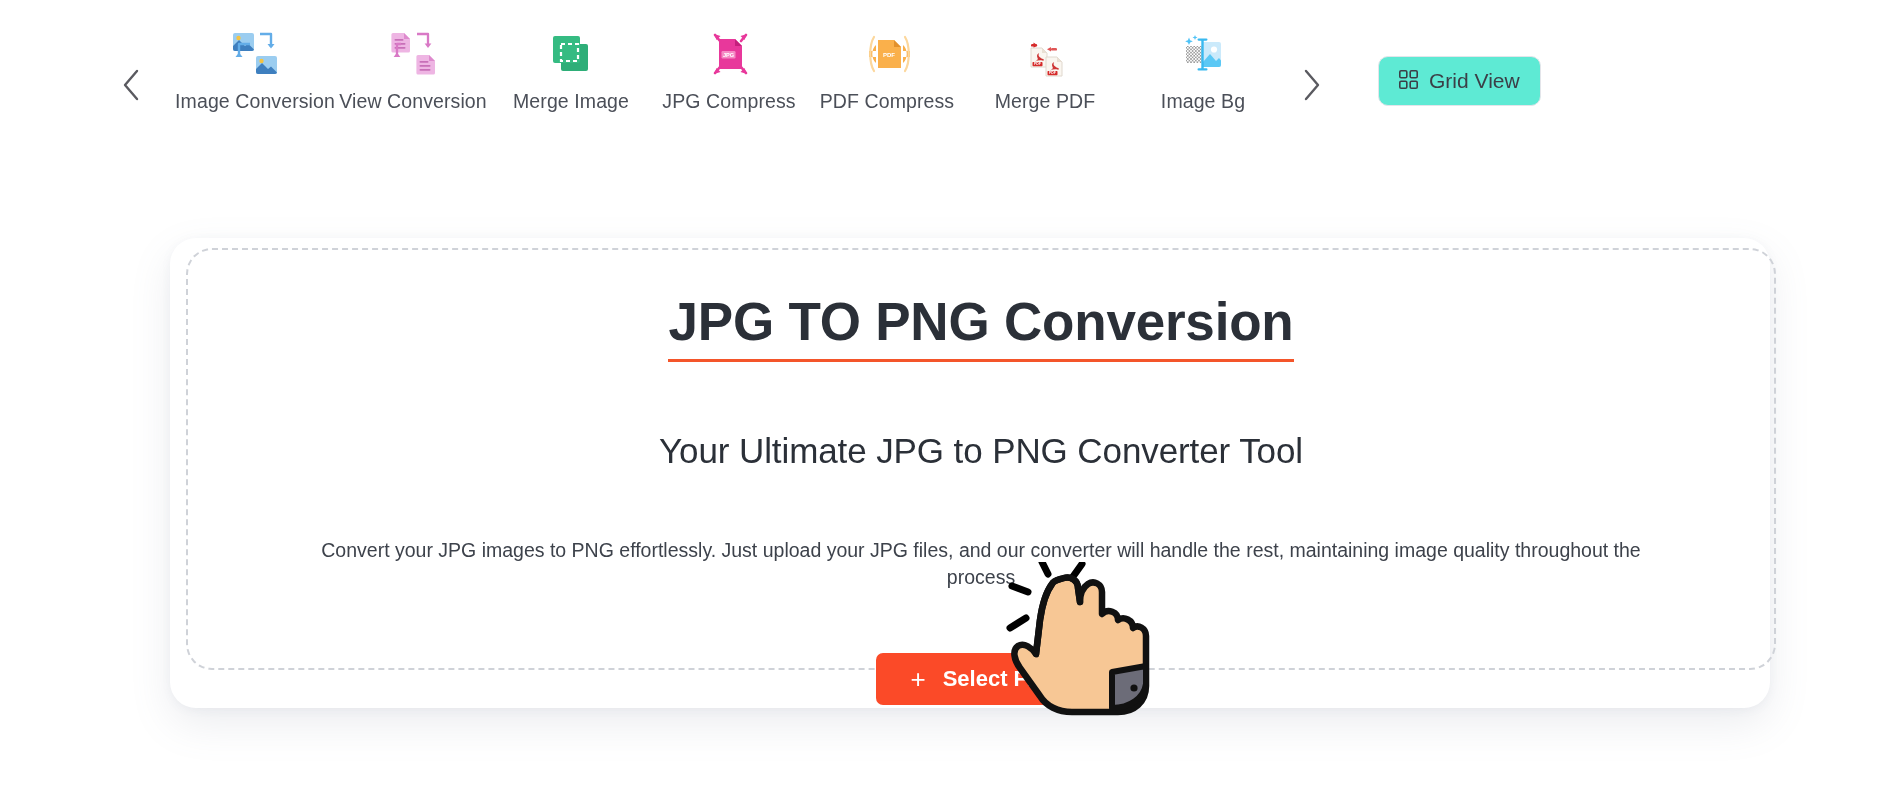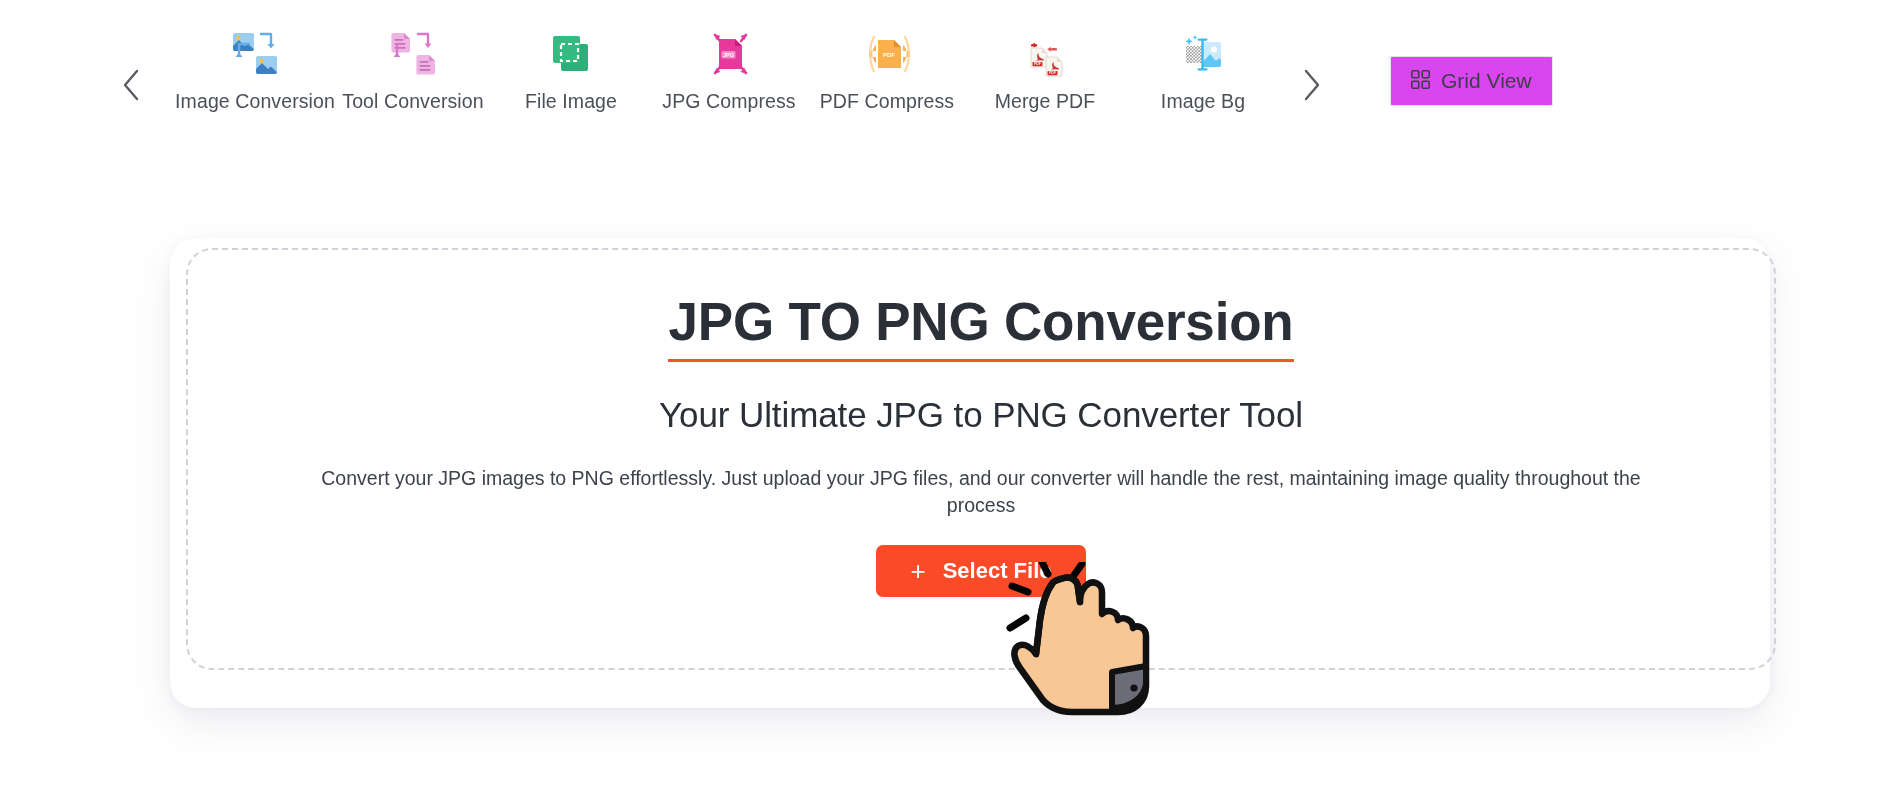--- a/index.html
+++ b/index.html
@@ -38,24 +38,24 @@
     width: 50px; height: 48px;
     display: flex; align-items: center; justify-content: center;
     margin-bottom: 12px;
   }
   .tool-ico svg { display: block; }
   .tool-lbl {
     font-size: 19.5px; color: #4b4f58; letter-spacing: .1px; white-space: nowrap;
   }
 
   .gridview {
-    margin-left: 56px; margin-top: 26px;
+    margin-left: 44px; margin-top: 26px;
     height: 50px; padding: 0 20px;
-    border: 1px solid #e3e5ea; border-radius: 2px;
-    background: #d946ef;
+    border: 1px solid #e3e5ea; border-radius: 10px;
+    background: #5eead4;
     display: flex; align-items: center; gap: 11px;
     cursor: pointer; flex: none;
   }
   .gridview .gv-lbl { font-size: 21px; color: #3b3f47; }
 
   
   .card {
     position: absolute;
     left: 170px; top: 238px;
     width: 1600px; height: 470px;
@@ -70,20 +70,21 @@
     border: 2px dashed #cfd2d8;
     border-radius: 26px;
     background: transparent;
   }
 
   .content {
     position: absolute;
     left: 186px; top: 248px; width: 1590px; height: 422px;
     display: flex; flex-direction: column; align-items: center;
     padding-top: 46px;
+    gap: 36px;
   }
   .h1wrap { display: inline-block; position: relative; }
   .h1 {
     font-size: 53px; font-weight: bold; color: #2b3038;
     letter-spacing: -0.2px; line-height: 1.05;
     font-family: "Liberation Sans", sans-serif;
     font-stretch: condensed;
   }
   .h1-underline {
     height: 3px; background: #f4552a; margin-top: 9px; width: 100%;
@@ -160,32 +161,32 @@
             <path d="M35.6 12.5 L39 17 L42.4 12.5" fill="#D979C6"></path>
             <path d="M12 26 L8 26 L8 38" fill="none" stroke="#D979C6" stroke-width="2.3" stroke-linejoin="round" transform="translate(0,-13)"></path>
             <path d="M4.6 26 L8 21.5 L11.4 26" fill="#D979C6"></path>
             <path d="M29 24 L40 24 L46 30 L46 42 A1.6 1.6 0 0 1 44.4 43.6 L29 43.6 A1.6 1.6 0 0 1 27.4 42 L27.4 25.6 A1.6 1.6 0 0 1 29 24 Z" fill="#EEB5E3"></path>
             <path d="M40 24 L46 30 L40 30 Z" fill="#DE8ACD"></path>
             <rect x="30.5" y="30" width="9" height="1.7" rx="0.8" fill="#C86FB8"></rect>
             <rect x="30.5" y="34" width="11" height="1.7" rx="0.8" fill="#C86FB8"></rect>
             <rect x="30.5" y="38" width="11" height="1.7" rx="0.8" fill="#C86FB8"></rect>
           </svg>
         </span>
-        <span class="tool-lbl">Tool Conversion</span>
+        <span class="tool-lbl">View Conversion</span>
       </div>
 
       <div class="tool">
         <span class="tool-ico">
           <svg width="44" height="44" viewBox="0 0 44 44">
             <rect x="12" y="12" width="27" height="27" rx="2" fill="#2EAE78"></rect>
             <rect x="4" y="4" width="27" height="27" rx="2" fill="#35BB82"></rect>
             <rect x="12" y="12" width="17" height="17" fill="none" stroke="#ffffff" stroke-width="2.2" stroke-dasharray="4 3"></rect>
           </svg>
         </span>
-        <span class="tool-lbl">File Image</span>
+        <span class="tool-lbl">Merge Image</span>
       </div>
 
       <div class="tool">
         <span class="tool-ico">
           <svg width="48" height="46" viewBox="0 0 48 46">
             <path d="M14 8 L30 8 L37 15 L37 38 L14 38 Z" fill="#E8389B"></path>
             <path d="M30 8 L37 15 L30 15 Z" fill="#C51F7D"></path>
             <rect x="16.5" y="20" width="14" height="7.5" rx="1.2" fill="#F589C4"></rect>
             <text x="23.5" y="26" font-family="Liberation Sans, sans-serif" font-size="5.6" font-weight="bold" fill="#ffffff" text-anchor="middle">JPG</text>
             <g stroke="#E8389B" stroke-width="2.6" stroke-linecap="round" fill="none">

